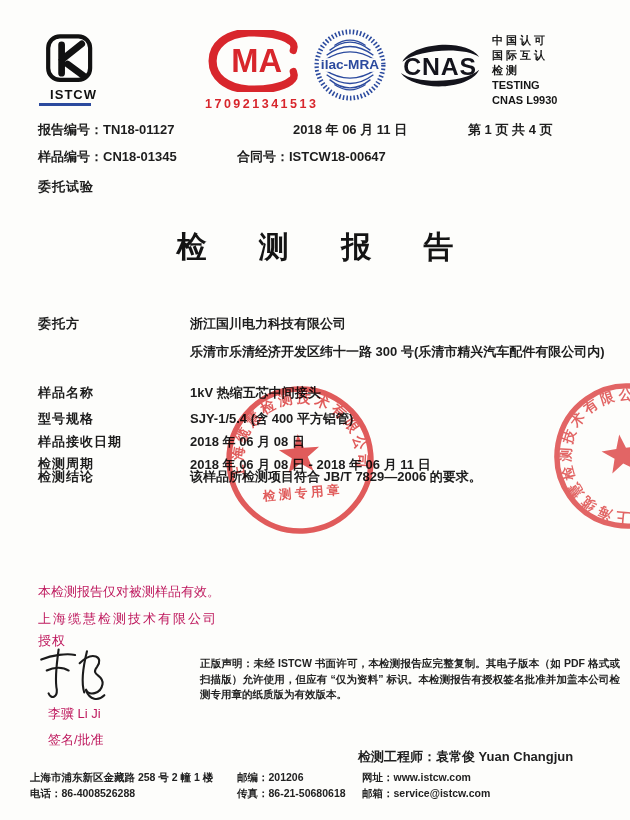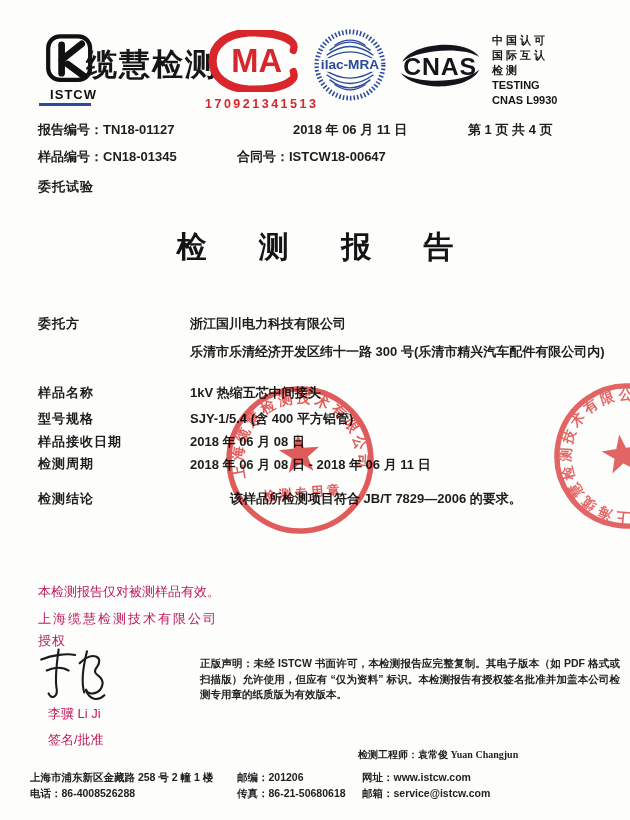--- a/index.html
+++ b/index.html
@@ -42,39 +42,38 @@
   .stamp-star { fill:#dd3f3f; }
   .stamp-arc-text { font-size:16.5px; font-weight:700; letter-spacing:4.2px; fill:#dd3f3f; }
   .stamp-caption { font-size:15px; font-weight:700; letter-spacing:4px; fill:#dd3f3f; text-anchor:middle; }
   .stamp-main { left:224px; top:384px; width:152px; height:152px; transform:rotate(-5deg); }
   .stamp-edge { left:552px; top:381px; width:150px; height:150px; transform:rotate(-80deg); opacity:.8; }
 
   
   .plain { font-size:13px; font-weight:400; color:#be185d; }
   .disclaimer { left:200px; top:656px; width:420px; font-size:10.5px; font-weight:600;
                 line-height:15.5px; color:#222; text-align:justify; }
-  .engineer { left:358px; top:748px; font-size:10px; font-weight:700;font-family:Liberation Serif, serif; }
+  .engineer { left:358px; top:748px; font-size:13px; font-weight:700; }
   .foot { font-size:10.5px; font-weight:600; color:#222; }
   .sig-svg path { fill:none; stroke:#1b1b1b; stroke-width:2.3; stroke-linecap:round; }
 </style>
 </head>
 <body>
 
 <div class="page">
 
   <div class="abs istcw-logo">
     <svg width="54" height="52" viewBox="0 0 64 62">
       <rect x="6" y="4" width="50" height="52" rx="14" fill="none" stroke="#111" stroke-width="5"></rect>
       <path d="M22,14 L22,48 M22,32 L46,13 M29,37 L48,51" fill="none" stroke="#111" stroke-width="8" stroke-linecap="round" stroke-linejoin="round"></path>
     </svg>
     <div class="istcw-word">ISTCW</div>
     <div class="istcw-sub"></div>
   </div>
 
-  <div class="abs brand-cn">缆慧检测</div>
 
   <div class="abs cma">
     <svg width="100" height="62" viewBox="0 0 120 76">
       <path d="M103,13 C94,6 72,2 52,3 C24,5 8,19 8,38 C8,57 24,71 52,73 C72,74 94,70 103,63" fill="none" stroke="#d8262c" stroke-width="10" stroke-linecap="round"></path>
       <path d="M103,13 q7,4 4,12 M103,63 q7,-4 4,-12" fill="none" stroke="#d8262c" stroke-width="9" stroke-linecap="round"></path>
       <text x="62" y="52" text-anchor="middle" font-size="40" font-weight="800" fill="#d8262c" font-family="Liberation Sans, DejaVu Sans, sans-serif">MA</text>
     </svg>
     <div class="cma-num">170921341513</div>
   </div>
 
@@ -145,21 +144,21 @@
     <span class="fvalue">SJY-1/5.4 (含 400 平方铝管)</span>
   </div>
   <div class="abs frow" style="top:433px;">
     <span class="flabel">样品接收日期</span>
     <span class="fvalue">2018 年 06 月 08 日</span>
   </div>
   <div class="abs frow" style="top:455px;align-items:flex-end;">
     <span class="flabel">检测周期</span>
     <span class="fvalue">2018 年 06 月 08 日 - 2018 年 06 月 11 日</span>
   </div>
-  <div class="abs frow" style="top:490px;gap:40px;">
+  <div class="abs frow" style="top:468px;">
     <span class="flabel">检测结论</span>
     <span class="fvalue">该样品所检测项目符合 JB/T 7829—2006 的要求。</span>
   </div>
 
   <div class="abs plain" style="left:38px; top:583px;">本检测报告仅对被测样品有效。</div>
   <div class="abs plain" style="left:38px; top:610px; letter-spacing:2px;">上海缆慧检测技术有限公司</div>
   <div class="abs plain" style="left:38px; top:632px; letter-spacing:1px;">授权</div>
 
   <svg class="abs sig-svg" style="left:26px; top:644px;" width="100" height="64" viewBox="0 0 100 70">
     <path d="M31,6 C29,20 27,40 29,50 C29.5,58 23,61 20,54"></path>

